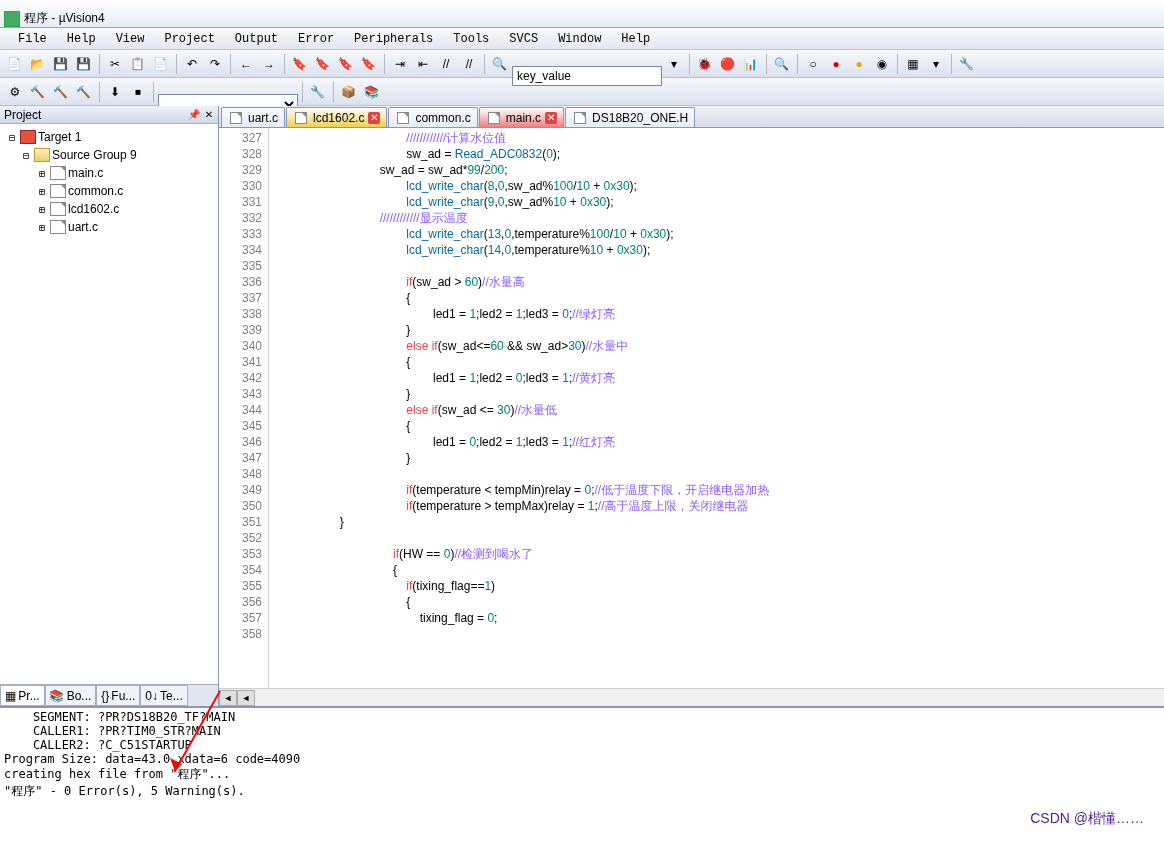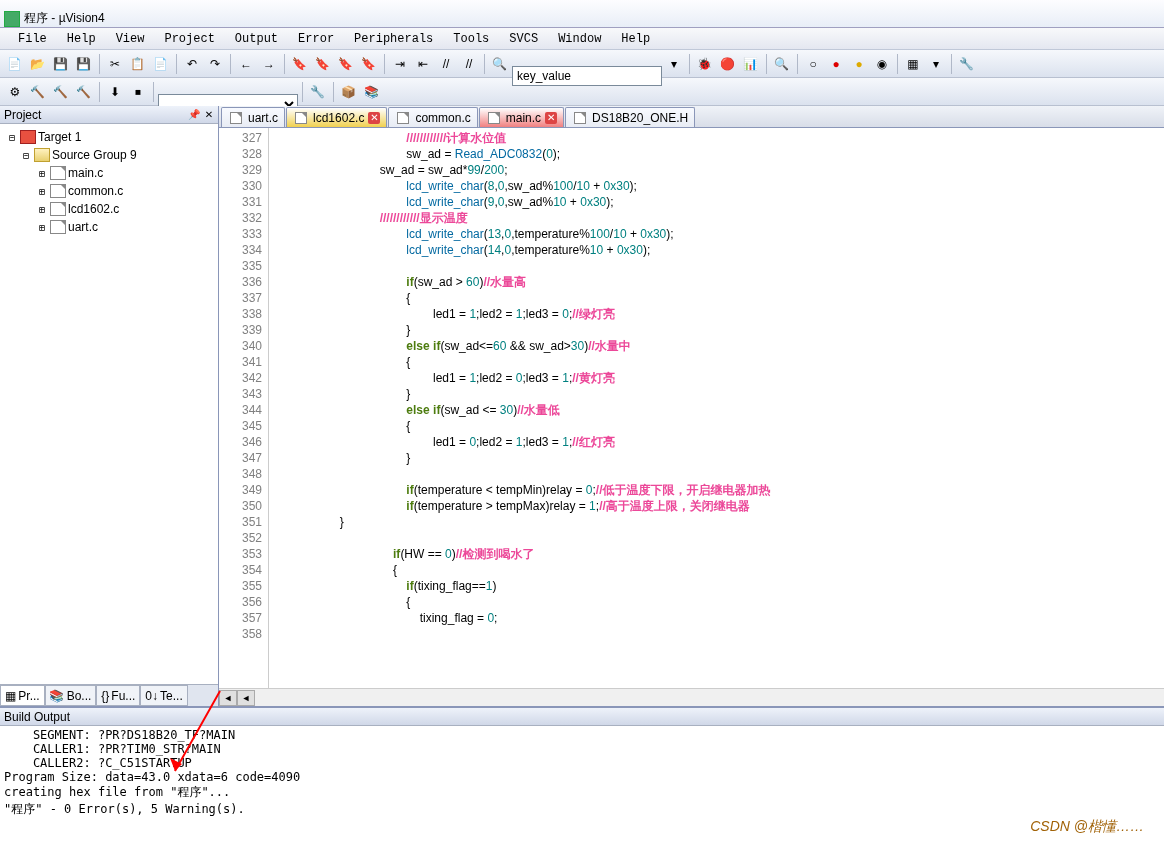--- a/index.html
+++ b/index.html
@@ -30,26 +30,26 @@
 .ptab{border:1px solid #a8b0c0;background:#f0f3f8;padding:2px 4px;display:flex;align-items:center;gap:2px;font-size:11px;cursor:pointer;}
 .ptab.active{background:#fff;}
 .code-area { flex:1; display:flex;flex-direction:column; background:#fff;}
 .file-tabs { height:22px; background:linear-gradient(to bottom,#f0f3f8,#d8dde8); display:flex;align-items:flex-end;padding:0 2px; border-bottom:1px solid #8a96b8;}
 .ftab { height:20px; border:1px solid #8a96b8;border-bottom:none; background:linear-gradient(to bottom,#f8faff,#e8ecf4); padding:0 6px; display:flex;align-items:center;gap:4px; margin-right:1px;cursor:pointer; border-radius:2px 2px 0 0;}
 .ftab.active{background:#fff;}
 .ftab .close-x{font-size:10px;color:#666;width:12px;height:12px;display:flex;align-items:center;justify-content:center;}
 .editor { flex:1; display:flex; overflow:auto; font-family:Consolas,monospace; font-size:13px;}
 .gutter { width:50px; background:#fff; border-right:1px solid #ccc; text-align:right; padding:2px 6px 2px 2px; color:#808080; line-height:16px;}
 .code { flex:1; padding:2px 4px; line-height:16px; white-space:pre;}
-.kw{color:#4d7c0f;font-weight:bold;}.num{color:#008080;}.com{color:#ec4899;font-weight:bold;}.fn{color:#0369a1;}
+.kw{color:#ef4444;}.num{color:#008080;}.com{color:#8b5cf6;}.fn{color:#0369a1;}
 .hscroll{height:18px;background:#f0f0f0;border-top:1px solid #ccc;display:flex;align-items:center;}
 .hscroll .larrow,.hscroll .rarrow{width:18px;height:16px;background:#e0e0e0;border:1px solid #aaa;display:flex;align-items:center;justify-content:center;font-size:9px;}
 .build-panel { border-top: 2px solid #8a96b8; display:flex;flex-direction:column;height:158px;}
 .build-body{flex:1;font-family:Consolas,monospace;font-size:12px;padding:2px 4px;background:#fff;overflow:auto;white-space:pre;}
-.watermark{position:absolute;right:20px;bottom:12px;color:#a16207;font-size:14px;font-style:italic;pointer-events:none;}
+.watermark{position:absolute;right:20px;bottom:20px;color:#4c1d95;font-size:14px;pointer-events:none;}
 .red-arrow{position:absolute;pointer-events:none;}
 .indent1{padding-left:16px;}.indent2{padding-left:32px;}
 </style>
 </head>
 <body>
 
 <div class="title-bar">
   <span class="app-icon"></span>
   <span class="title-bar-text">程序 - µVision4</span>
 </div>
@@ -261,23 +261,20 @@
     </div>
     <div class="hscroll">
       <span class="larrow">◄</span>
       <span class="larrow">◄</span>
       <div style="flex:1"></div>
     </div>
   </div>
 </div>
 
 <div class="build-panel">
-  <div class="panel-header">
-    <span>Build Output</span>
-  </div>
   <div class="build-body" id="build-body">    SEGMENT: ?PR?DS18B20_TF?MAIN
     CALLER1: ?PR?TIM0_STR?MAIN
     CALLER2: ?C_C51STARTUP
 Program Size: data=43.0 xdata=6 code=4090
 creating hex file from "程序"...
 "程序" - 0 Error(s), 5 Warning(s).</div>
 </div>
 
 <svg class="red-arrow" style="left:160px;top:686px;width:70px;height:100px">
   <line x1="60" y1="5" x2="15" y2="85" stroke="#ff0000" stroke-width="2"></line>

